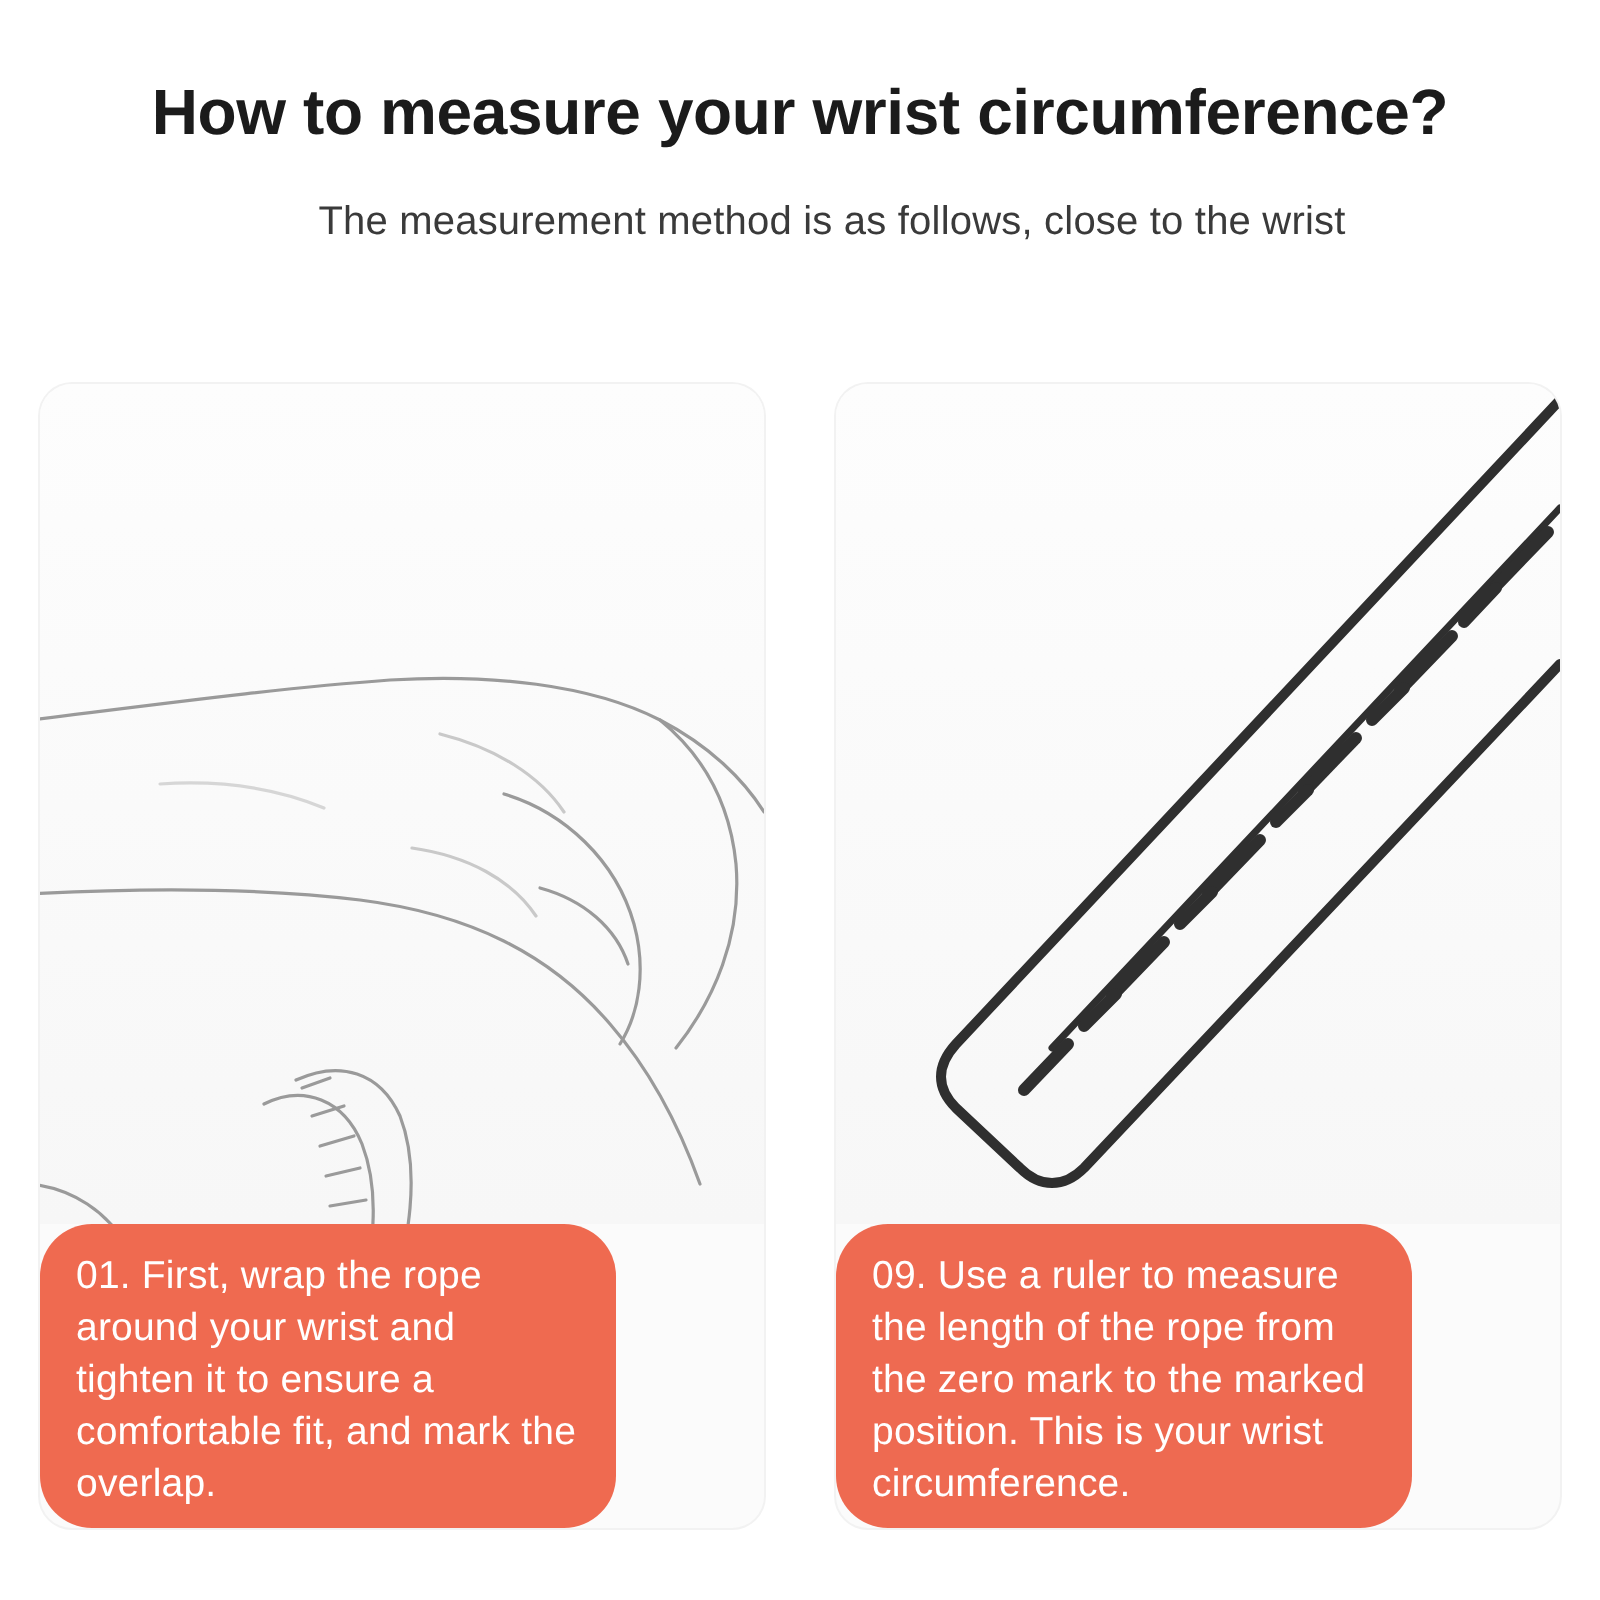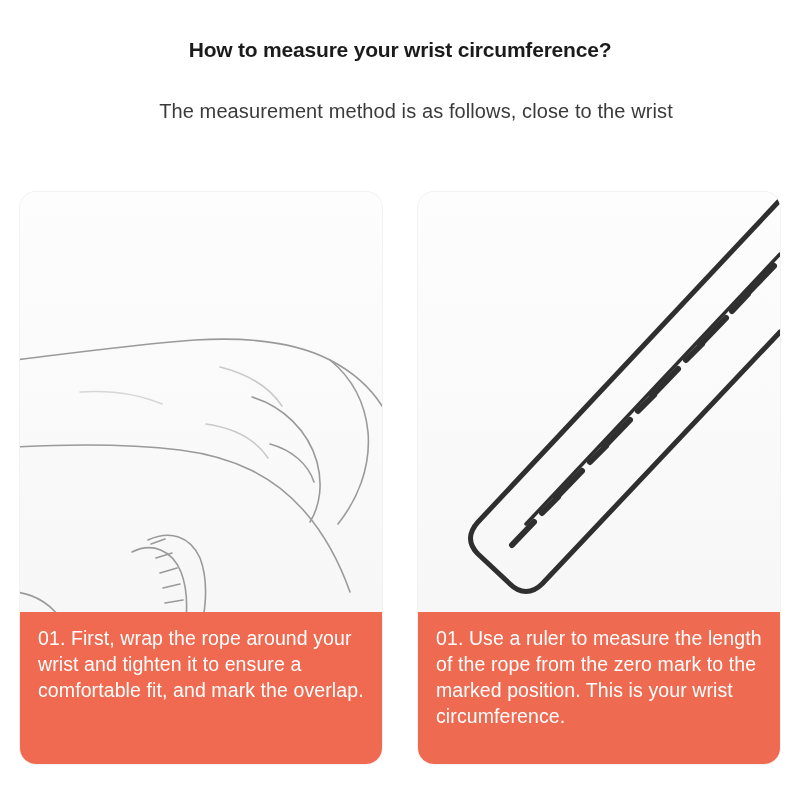--- a/index.html
+++ b/index.html
@@ -18,21 +18,21 @@
     width: 800px;
     height: 800px;
     box-sizing: border-box;
   }
   .heading {
     position: absolute;
     top: 38px;
     left: 0;
     width: 800px;
     text-align: center;
-    font-size: 21px;
+    font-size: 32px;
     font-weight: bold;
     color: #1b1b1b;
     letter-spacing: -0.2px;
   }
   .subheading {
     position: absolute;
     top: 100px;
     left: 16px;
     width: 800px;
     text-align: center;
@@ -63,29 +63,30 @@
     left: 0;
     width: 362px;
     height: 420px;
     background: linear-gradient(180deg, #fdfdfd 0%, #f7f7f7 100%);
     overflow: hidden;
   }
   .caption {
     position: absolute;
     left: 0;
     bottom: 0;
-    width: 362px;
+    width: 288px;
     height: 152px;
     background: #ef6a50;
     color: #ffffff;
     box-sizing: border-box;
     padding: 14px 16px 10px 18px;
     font-size: 19.5px;
     line-height: 1.33;
     letter-spacing: 0.1px;
+    border-radius: 26px;
   }
   .caption.two {
     background: #ee6a51;
   }
   .caption p {
     margin: 0;
   }
   svg {
     display: block;
   }
@@ -172,18 +173,18 @@
             <path d="M236 203 l -16 16"></path>
             <path d="M212 228 l -26 27"></path>
             <path d="M188 254 l -16 16"></path>
             <path d="M164 279 l -26 27"></path>
             <path d="M140 305 l -16 16"></path>
             <path d="M116 330 l -22 23"></path>
           </g>
         </svg>
       </div>
       <div class="caption two">
-        <p>01. Use a ruler to measure the length of the rope from the zero mark to the marked position. This is your wrist circumference.</p>
+        <p>09. Use a ruler to measure the length of the rope from the zero mark to the marked position. This is your wrist circumference.</p>
       </div>
     </div>
 
   </div>
 </div>
 
 </body></html>

